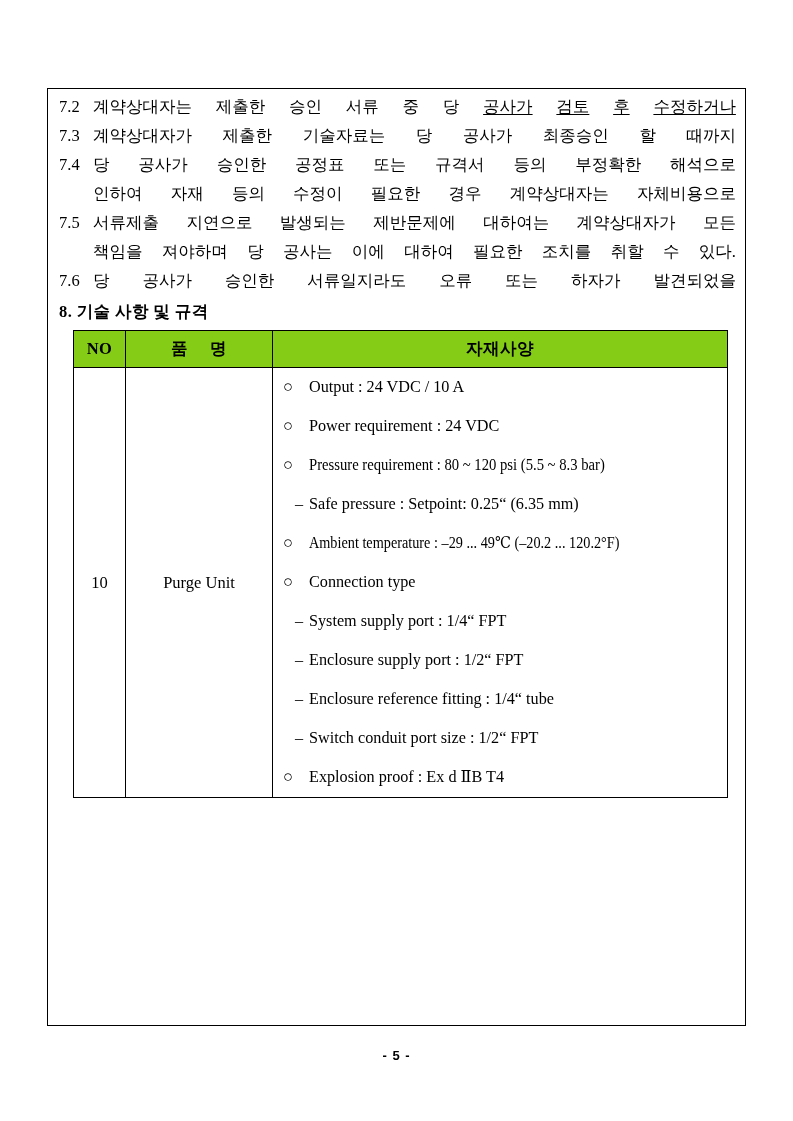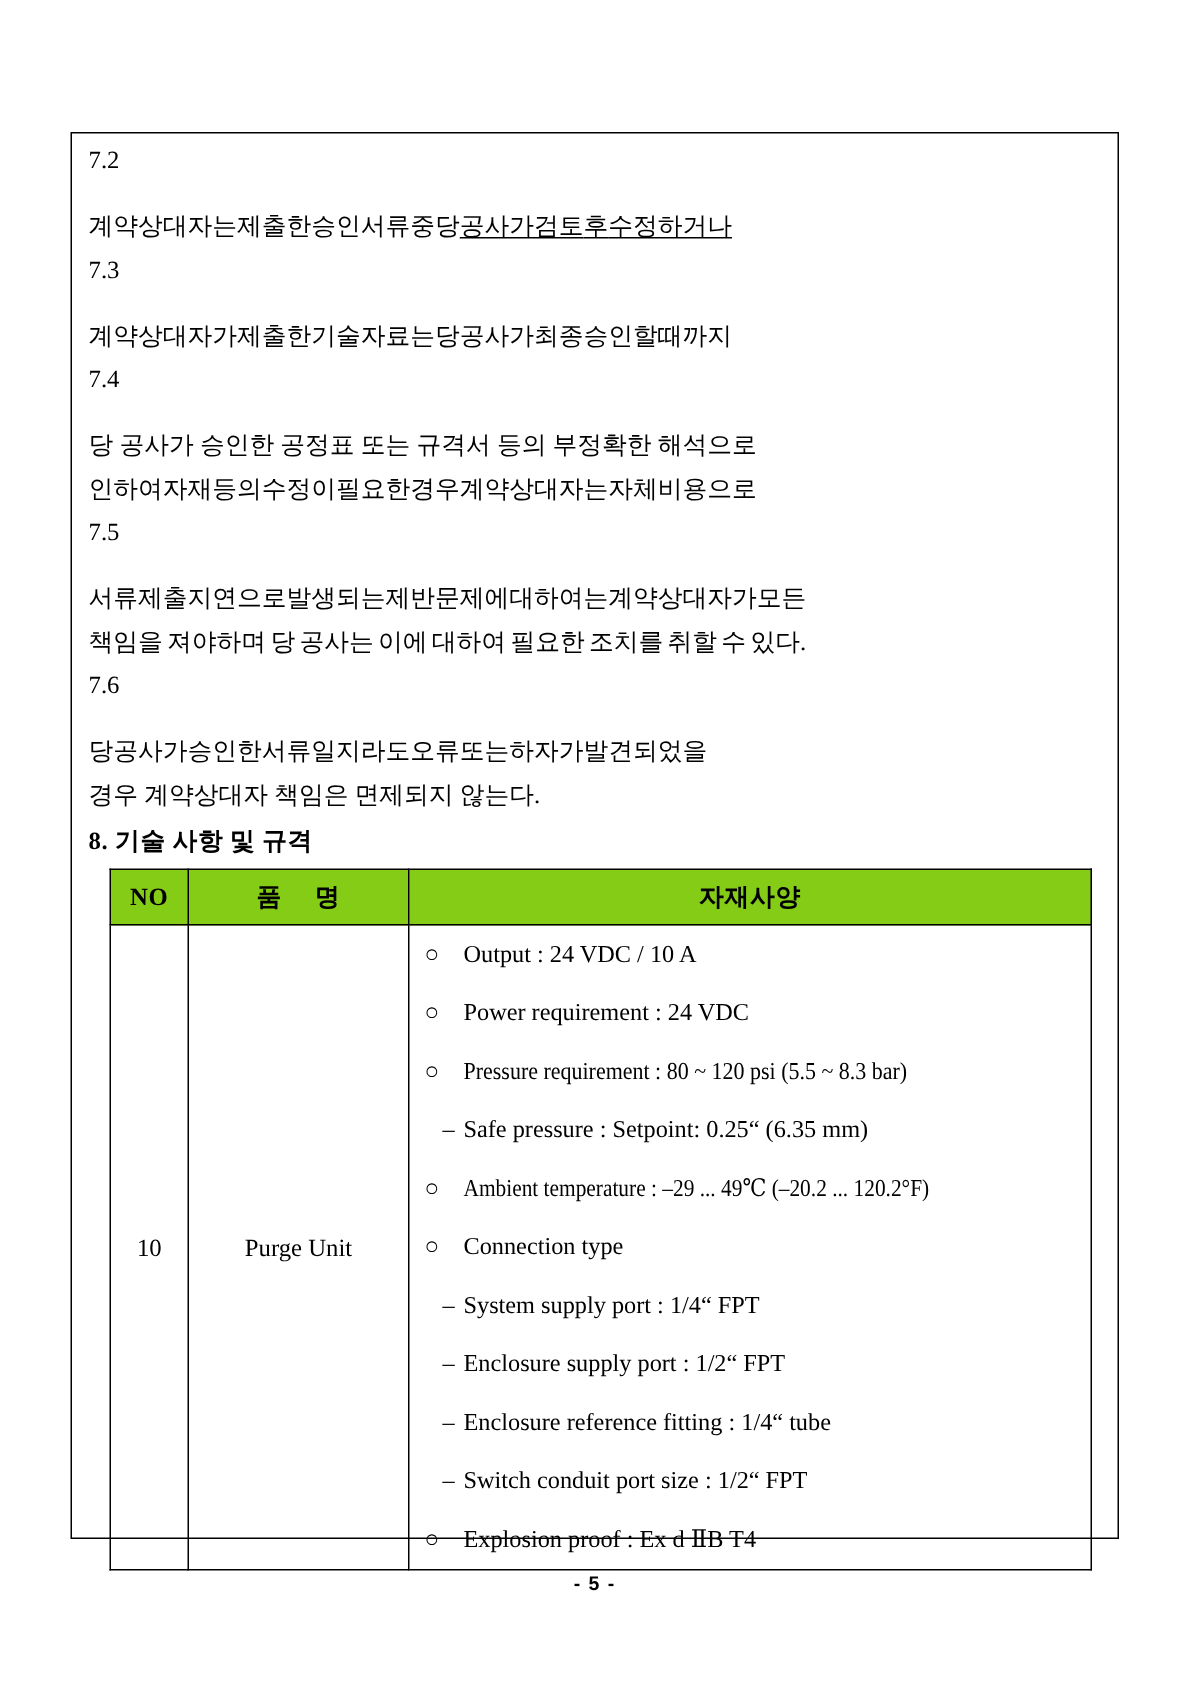--- a/index.html
+++ b/index.html
@@ -34,35 +34,33 @@
     width: 699px;
     box-sizing: border-box;
     padding: 4px 10px 0 12px;
   }
 
   
   .clause {
     display: flex;
     align-items: flex-start;
     margin: 0 0 0 0;
-    flex-direction: column;
   }
   .clause-num {
     flex: 0 0 auto;
     width: 34px;
     font-size: 16.5px;
     line-height: 29px;
     text-align: left;
     white-space: nowrap;
   }
   .clause-body {
     flex: 1 1 auto;
     font-size: 16.5px;
     line-height: 29px;
-    margin-top: 15px;
   }
   .cl-line {
     display: block;
     white-space: nowrap;
     letter-spacing: 0;
   }
   
   .cl-line.just {
     display: flex;
     justify-content: space-between;
@@ -264,21 +262,20 @@
           <span class="cl-line just">
             <span>당</span>
             <span>공사가</span>
             <span>승인한</span>
             <span>서류일지라도</span>
             <span>오류</span>
             <span>또는</span>
             <span>하자가</span>
             <span>발견되었을</span>
           </span>
-          <span class="cl-line"><span>경우 계약상대자 책임은 면제되지 않는다.</span></span>
         </div>
       </div>
     </div>
 
   <div class="section-head">8. 기술 사항 및 규격</div>
 
   <table class="spec">
     <thead>
       <tr>
         <th class="col-no">NO</th>

